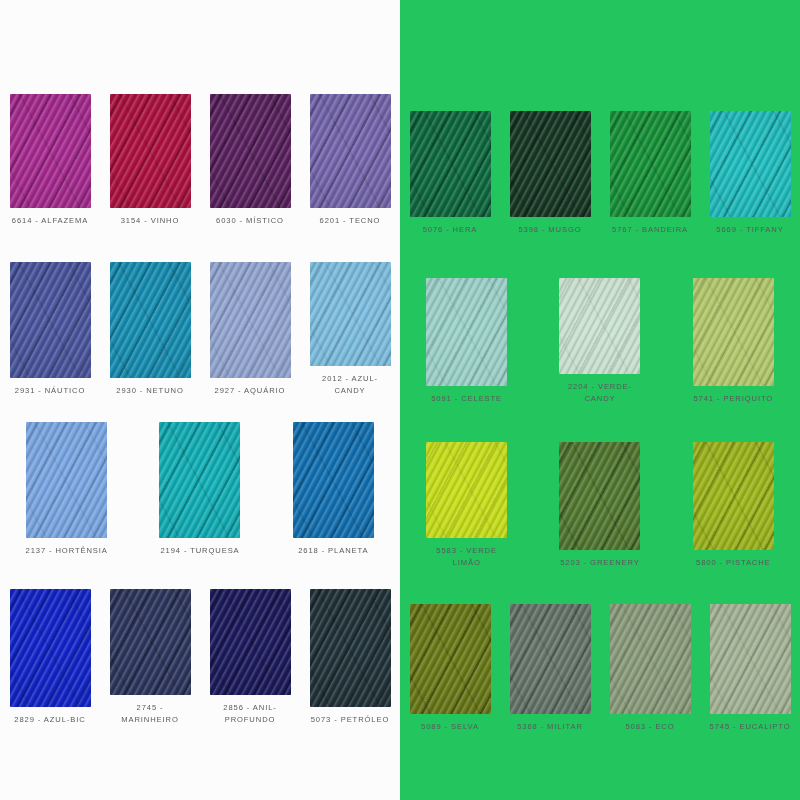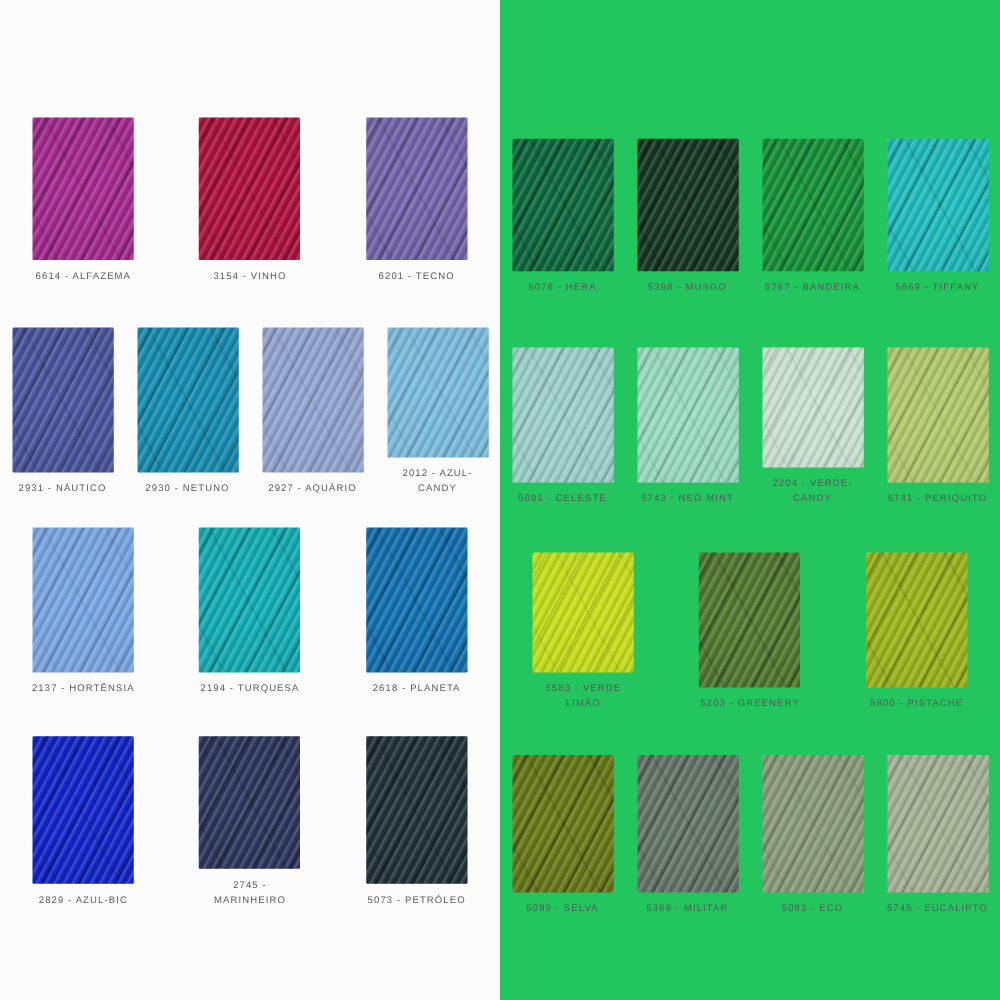--- a/index.html
+++ b/index.html
@@ -99,20 +99,24 @@
       <div class="row" style="top: 86px; height: 140px; align-items: flex-end;">
         <div class="cell">
           <div class="swatch " style="background: rgb(168, 42, 145); height: 114px;"></div>
           <div class="label">6614 - ALFAZEMA</div>
         </div>
         <div class="cell">
           <div class="swatch " style="background: rgb(176, 17, 64); height: 114px;"></div>
           <div class="label">3154 - VINHO</div>
         </div>
         <div class="cell">
+          <div class="swatch dark" style="background: rgb(91, 33, 96); height: 114px;"></div>
+          <div class="label">6030 - MÍSTICO</div>
+        </div>
+        <div class="cell">
           <div class="swatch " style="background: rgb(117, 102, 174); height: 114px;"></div>
           <div class="label">6201 - TECNO</div>
         </div>
       </div>
       <div class="row" style="top: 248px; height: 148px; align-items: flex-end;">
         <div class="cell">
           <div class="swatch " style="background: rgb(75, 86, 160); height: 116px;"></div>
           <div class="label">2931 - NÁUTICO</div>
         </div>
         <div class="cell">
@@ -147,20 +151,25 @@
         <div class="cell">
           <div class="swatch " style="background: rgb(17, 36, 204); height: 118px;"></div>
           <div class="label">2829 - AZUL-BIC</div>
         </div>
         <div class="cell">
           <div class="swatch dark" style="background: rgb(46, 55, 96); height: 106px;"></div>
           <div class="label">2745 -
 MARINHEIRO</div>
         </div>
         <div class="cell">
+          <div class="swatch dark" style="background: rgb(28, 26, 94); height: 106px;"></div>
+          <div class="label">2856 - ANIL-
+PROFUNDO</div>
+        </div>
+        <div class="cell">
           <div class="swatch dark" style="background: rgb(33, 51, 58); height: 118px;"></div>
           <div class="label">5073 - PETRÓLEO</div>
         </div>
       </div>
     </div>
   <div class="panel" id="panel-right">
       <div class="row" style="top: 95px; height: 140px; align-items: flex-end;">
         <div class="cell">
           <div class="swatch dark" style="background: rgb(13, 107, 63); height: 106px;"></div>
           <div class="label">5076 - HERA</div>
@@ -177,24 +186,20 @@
           <div class="swatch " style="background: rgb(31, 191, 192); height: 106px;"></div>
           <div class="label">5669 - TIFFANY</div>
         </div>
       </div>
       <div class="row" style="top: 258px; height: 146px; align-items: flex-end;">
         <div class="cell">
           <div class="swatch light" style="background: rgb(157, 211, 203); height: 108px;"></div>
           <div class="label">5091 - CELESTE</div>
         </div>
         <div class="cell">
-          <div class="swatch light" style="background: rgb(155, 220, 194); height: 108px;"></div>
-          <div class="label">5743 - NEO MINT</div>
-        </div>
-        <div class="cell">
           <div class="swatch light" style="background: rgb(205, 228, 211); height: 96px;"></div>
           <div class="label">2204 - VERDE-
 CANDY</div>
         </div>
         <div class="cell">
           <div class="swatch light" style="background: rgb(179, 201, 108); height: 108px;"></div>
           <div class="label">5741 - PERIQUITO</div>
         </div>
       </div>
       <div class="row" style="top: 422px; height: 146px; align-items: flex-end;">

